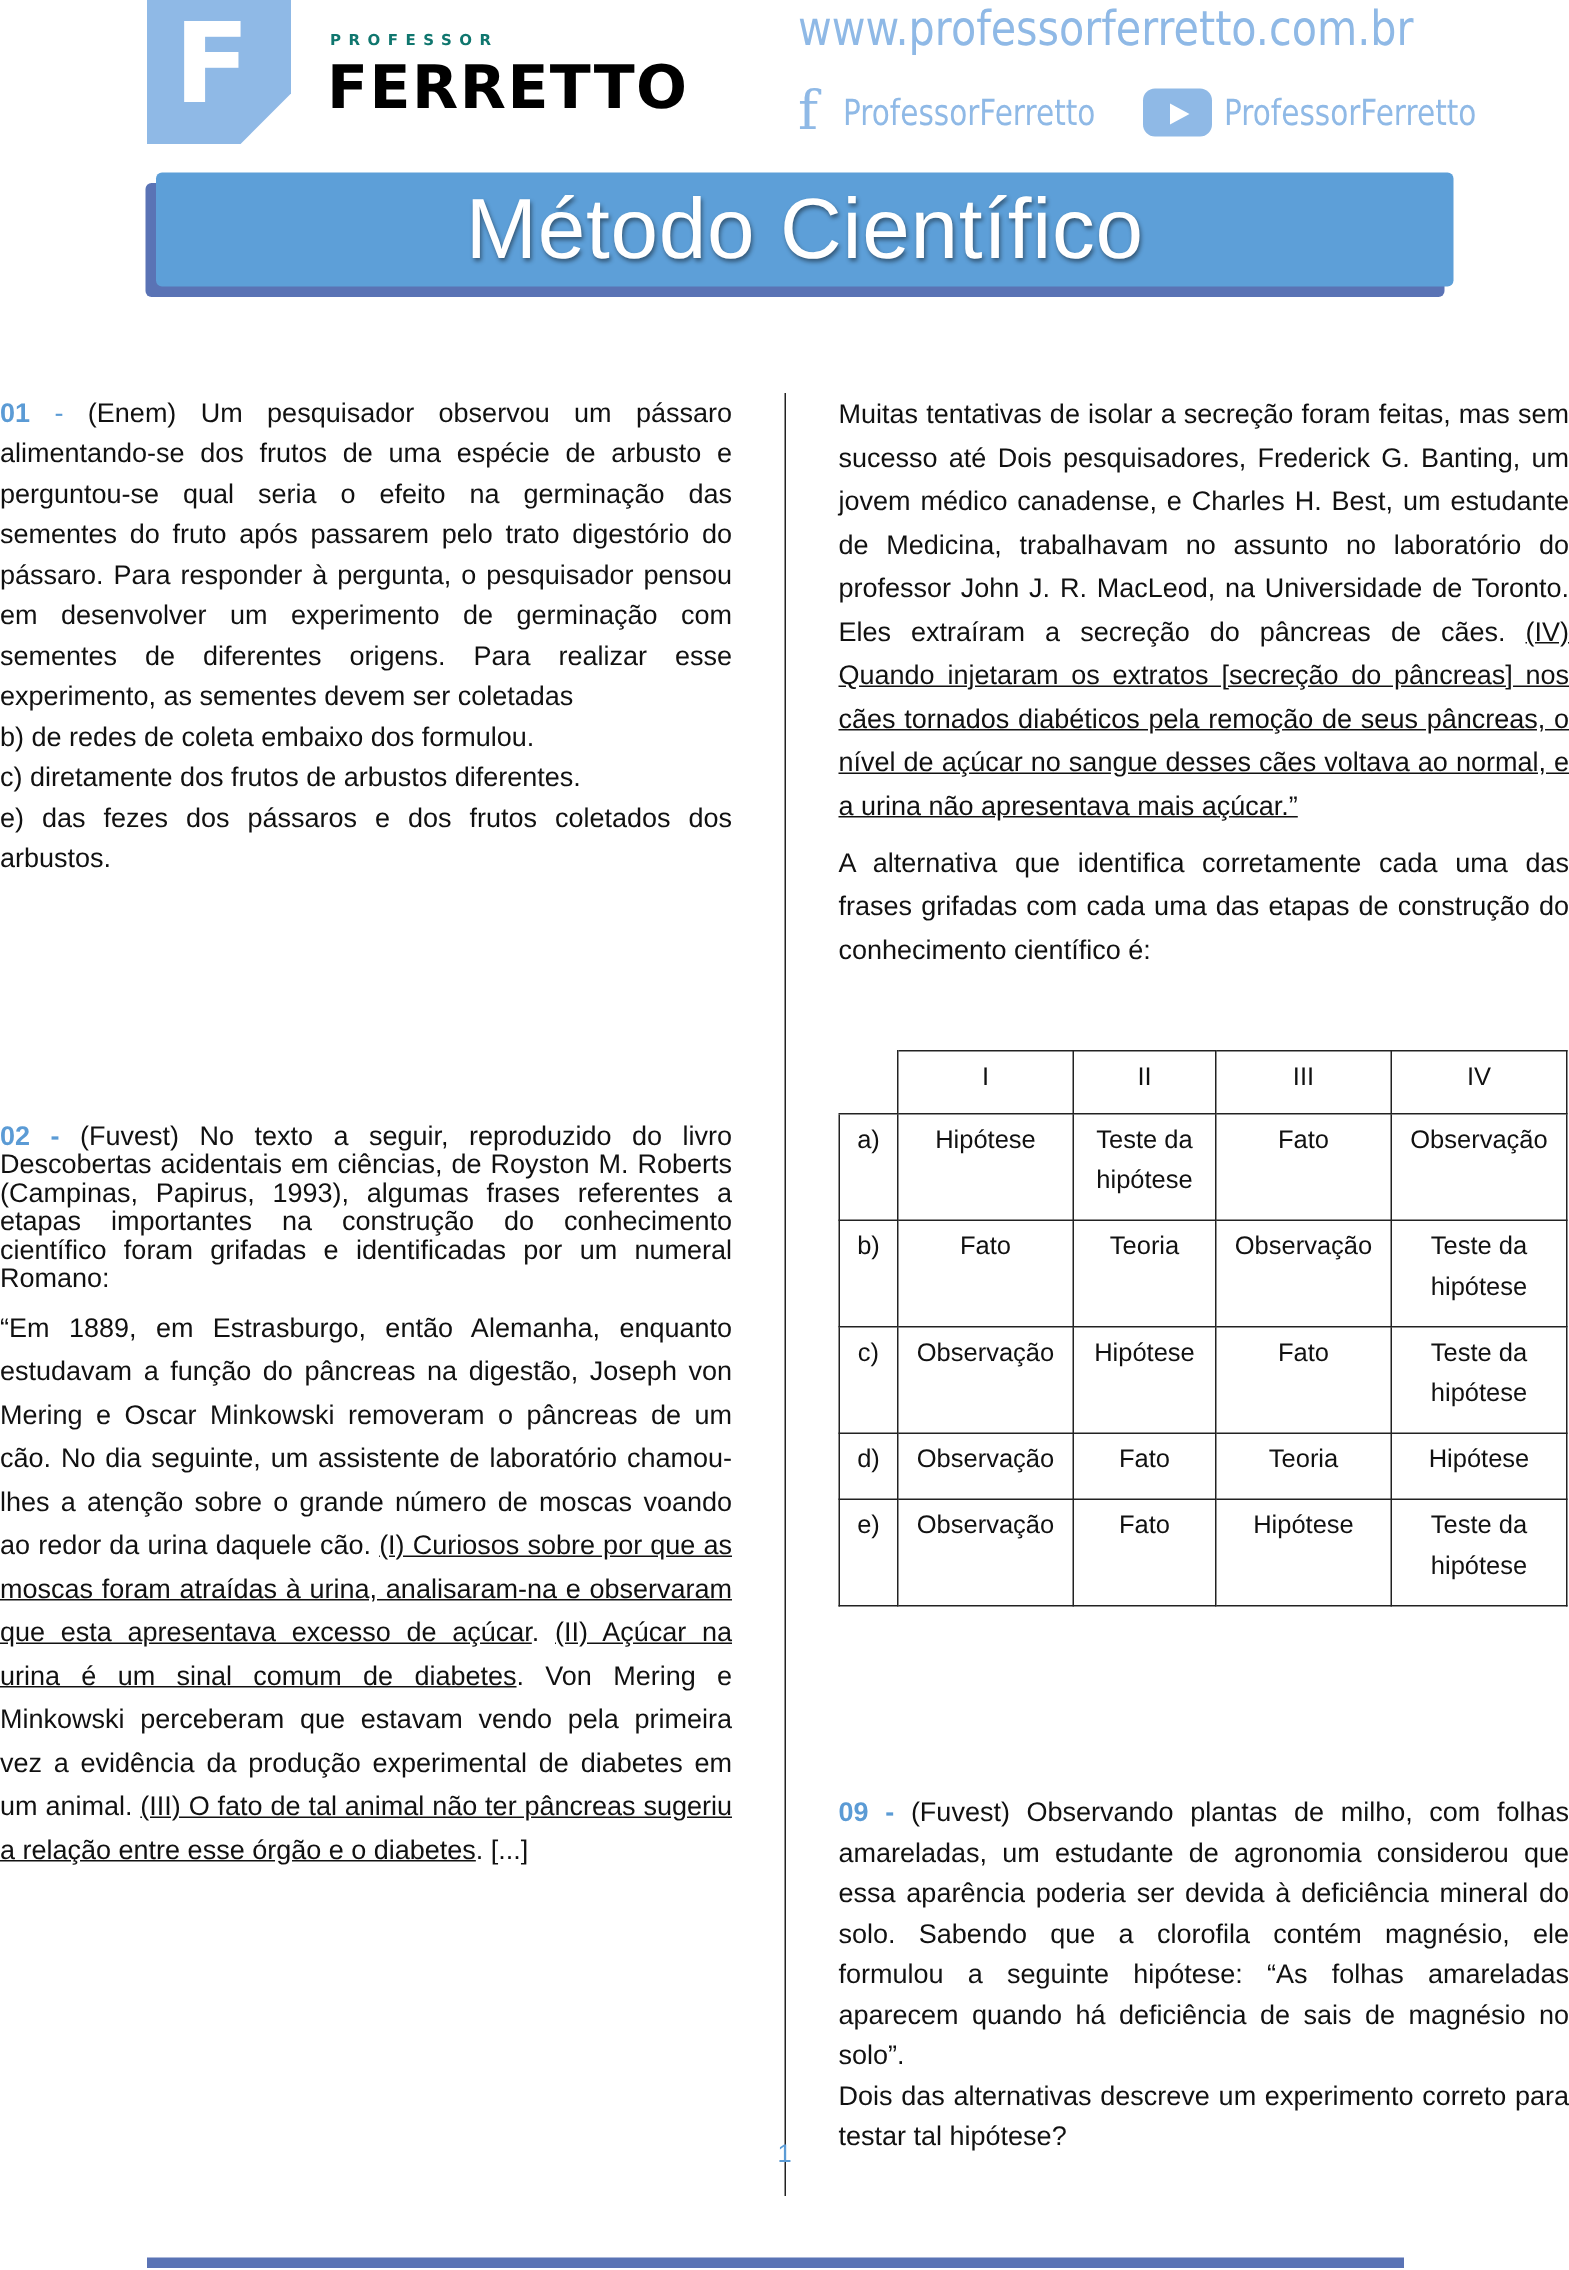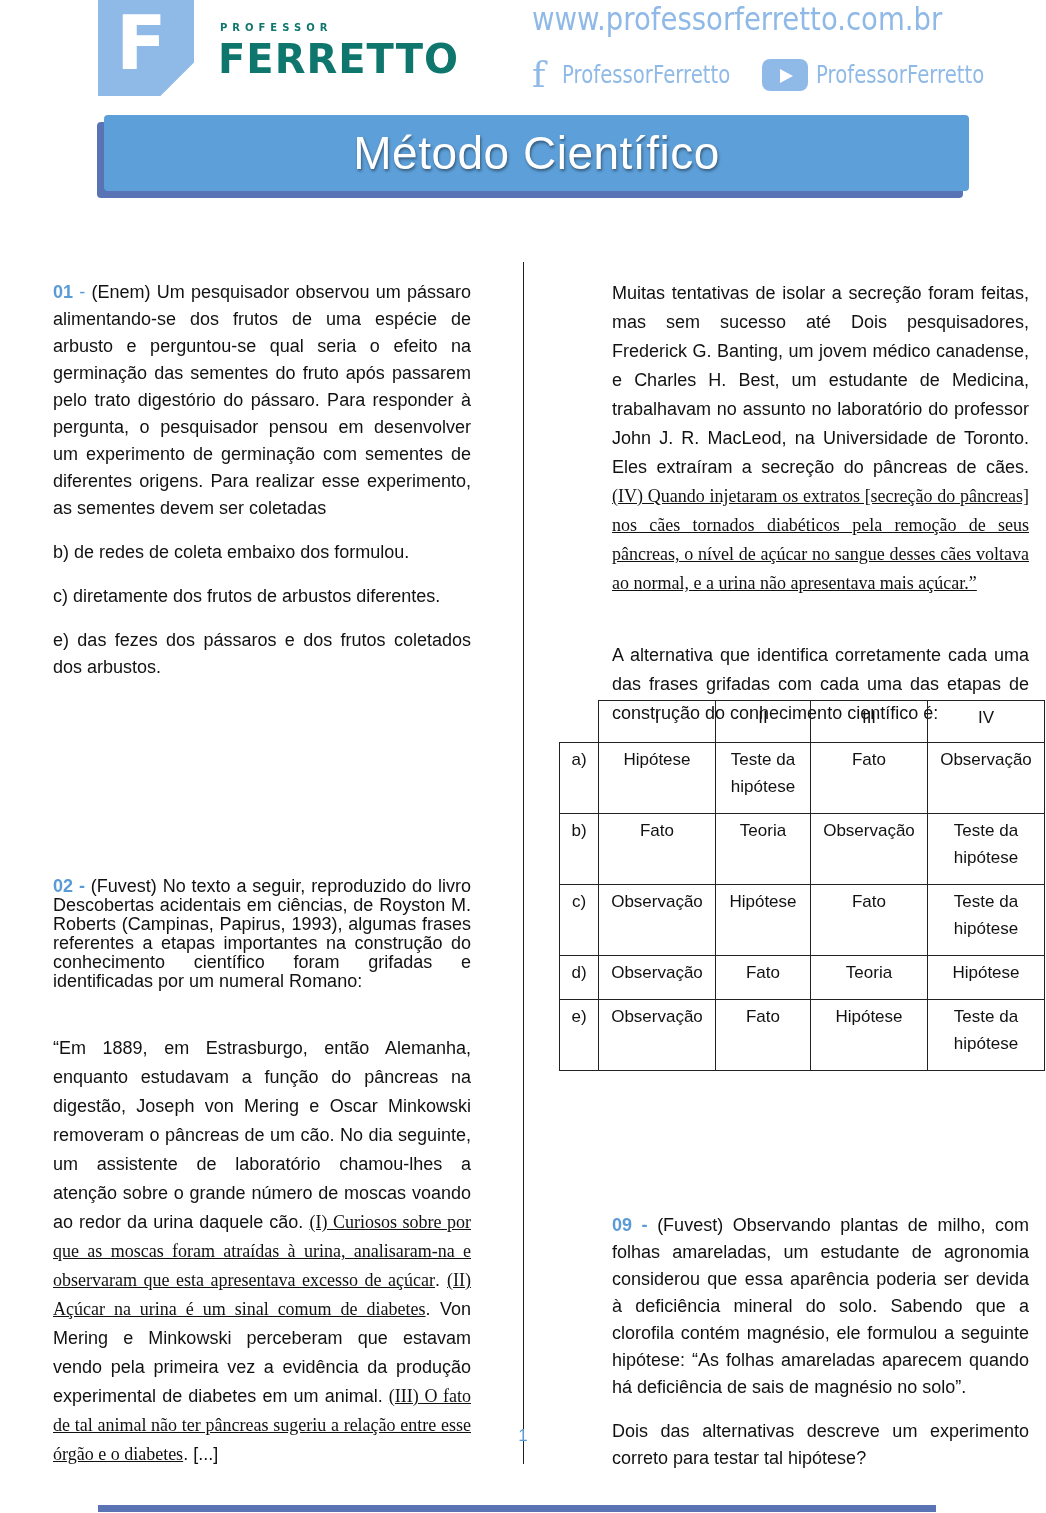--- a/index.html
+++ b/index.html
@@ -7,46 +7,46 @@
          font-family: "Liberation Sans", sans-serif; color: #111; }
 
   
   .logo-block { position: absolute; left: 98px; top: 0px; width: 96px; height: 96px;
                 background: #8fb9e6; clip-path: polygon(0 0, 100% 0, 100% 65%, 65% 100%, 0 100%); }
   .logo-F { position: absolute; left: 18px; top: 6px; font-family: "DejaVu Sans", sans-serif;
             font-weight: bold; font-size: 74px; color: #fff; line-height: 1; }
   .brand-small { position: absolute; left: 220px; top: 22px; font-family: "DejaVu Sans", sans-serif;
                  font-weight: bold; font-size: 10px; letter-spacing: 5px; color: #0f766e; }
   .brand-big { position: absolute; left: 218px; top: 38px; font-family: "DejaVu Sans", sans-serif;
-               font-weight: bold; font-size: 40px; letter-spacing: 1px; color: #0f766e; line-height: 1.05; }
+               font-weight: bold; font-size: 40px; letter-spacing: 1px; color: #000000; line-height: 1.05; }
   .site-url { position: absolute; left: 532px; top: 0px; font-family: "DejaVu Sans", sans-serif;
               font-size: 32px; color: #8fb9e6; letter-spacing: 0px; transform: scaleX(0.86); transform-origin: left top; }
   .social-row { position: absolute; left: 532px; top: 58px; height: 34px; display: flex; align-items: center;
                 font-family: "DejaVu Sans", sans-serif; color: #8fb9e6; font-size: 24px; }
   .social-row .fb { width: 24px; height: 32px; position: relative; margin-right: 6px; }
   .social-row .fb span { font-family: "DejaVu Serif", serif; font-size: 36px; line-height: 32px; color: #8fb9e6; }
   .social-row .txt { transform: scaleX(0.82); transform-origin: left center; display: inline-block; white-space: nowrap; }
   .yt { width: 46px; height: 32px; border-radius: 8px; background: #8fb9e6; position: relative; margin: 0 8px 0 0; }
   .yt::after { content: ""; position: absolute; left: 18px; top: 10px; border-left: 13px solid #fff;
                border-top: 7px solid transparent; border-bottom: 7px solid transparent; }
 
   .title-shadow { position: absolute; left: 97px; top: 122px; width: 866px; height: 76px; background: #5a73b5; border-radius: 4px; }
   .title-bar { position: absolute; left: 104px; top: 115px; width: 865px; height: 76px; background: #5d9fd8; border-radius: 4px;
                display: flex; align-items: center; justify-content: center; }
-  .title-text { font-family: "Liberation Sans", sans-serif; font-size: 46px; color: #fff;
+  .title-text { font-family: "Liberation Sans", sans-serif; font-size: 57px; color: #fff;
                 text-shadow: 1px 2px 3px rgba(0,0,0,0.45); letter-spacing: 0.5px; }
 
   
   .col { position: absolute; font-size: 18px; line-height: 27px; text-align: justify; }
   .col-left { left: 0px; top: 262px; width: 488px; }
   .col-right { left: 559px; top: 262px; width: 487px; }
   .divider { position: absolute; left: 523px; top: 262px; width: 1px; height: 1202px; background: #222; }
-  p { margin: 17px; padding-left: 36px; }
+  p { margin: 0; }
   .qnum { color: #5b9bd5; font-weight: bold; }
-  .u { text-decoration: underline; font-family: Liberation Serif, serif; }
+  .u { text-decoration: underline; }
   .opt { text-align: left; }
   .gap { height: 9px; }
 
   
   table.ans { position: absolute; left: 559px; top: 700px; border-collapse: collapse; font-size: 17px; line-height: 27px; }
   table.ans td { border: 1px solid #222; text-align: center; vertical-align: top; padding: 3px 2px 4px 2px; }
   table.ans td.blank { border: none; border-right: 1px solid #222; border-bottom: 1px solid #222; }
   table.ans td.lbl { width: 34px; }
   .c1 { width: 112px; } .c2 { width: 90px; } .c3 { width: 112px; margin-left: 15px; } .c4 { width: 112px; }
   tr.hdr td { height: 34px; }

